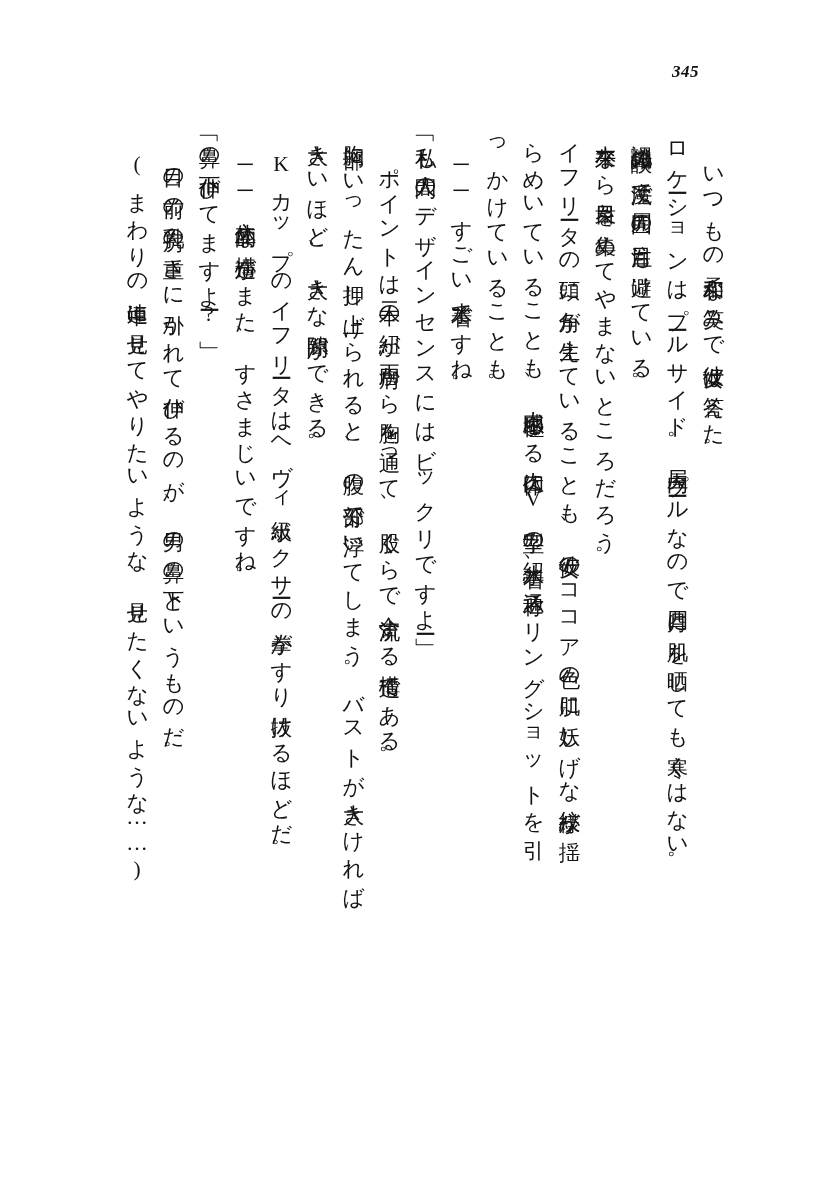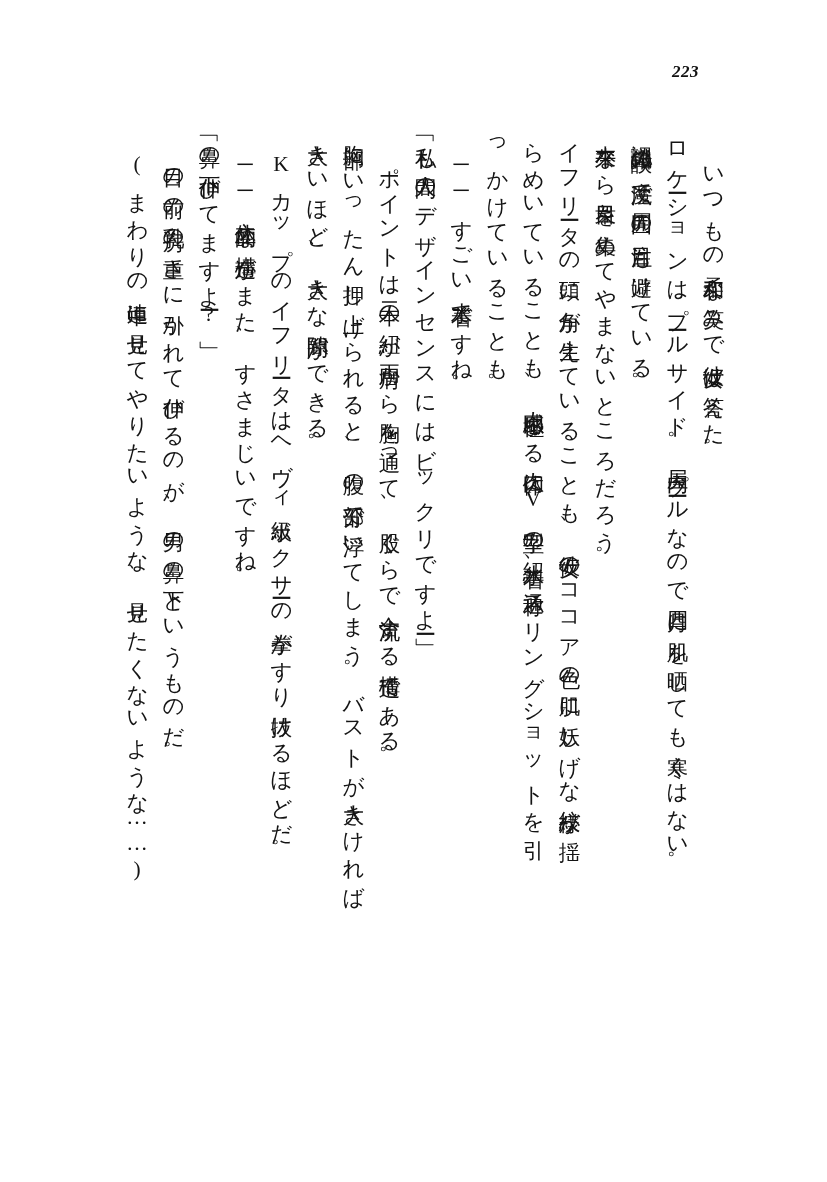--- a/index.html
+++ b/index.html
@@ -59,21 +59,21 @@
   }
   
   .indent-1 { padding-top: 24px; }
   .indent-0 { padding-top: 0px; }
 </style>
 </head>
 <body>
 
 <div class="page">
 
-  <div class="page-number">223</div>
+  <div class="page-number">345</div>
 
   <div class="text-body" id="body-text">
       <div class="tline indent-1">いつもの柔和な笑みで彼女は答えた。</div>
       <div class="tline indent-0">ロケーションはプールサイド。屋内プールなので四月に肌を晒しても寒くはない。</div>
       <div class="tline indent-0">認識錯誤の魔法で周囲の注目も避けている。</div>
       <div class="tline indent-0">本来なら衆目を集めてやまないところだろう。</div>
       <div class="tline indent-0">イフリータの頭に角が生えていることも、彼女のココア色の肌に妖しげな紋様が揺</div>
       <div class="tline indent-0">らめいていることも、肉感極まる肉体にV字型の紐水着、通称スリングショットを引</div>
       <div class="tline indent-0">っかけていることも。</div>
       <div class="tline indent-1">──すごい水着ですね。</div>

